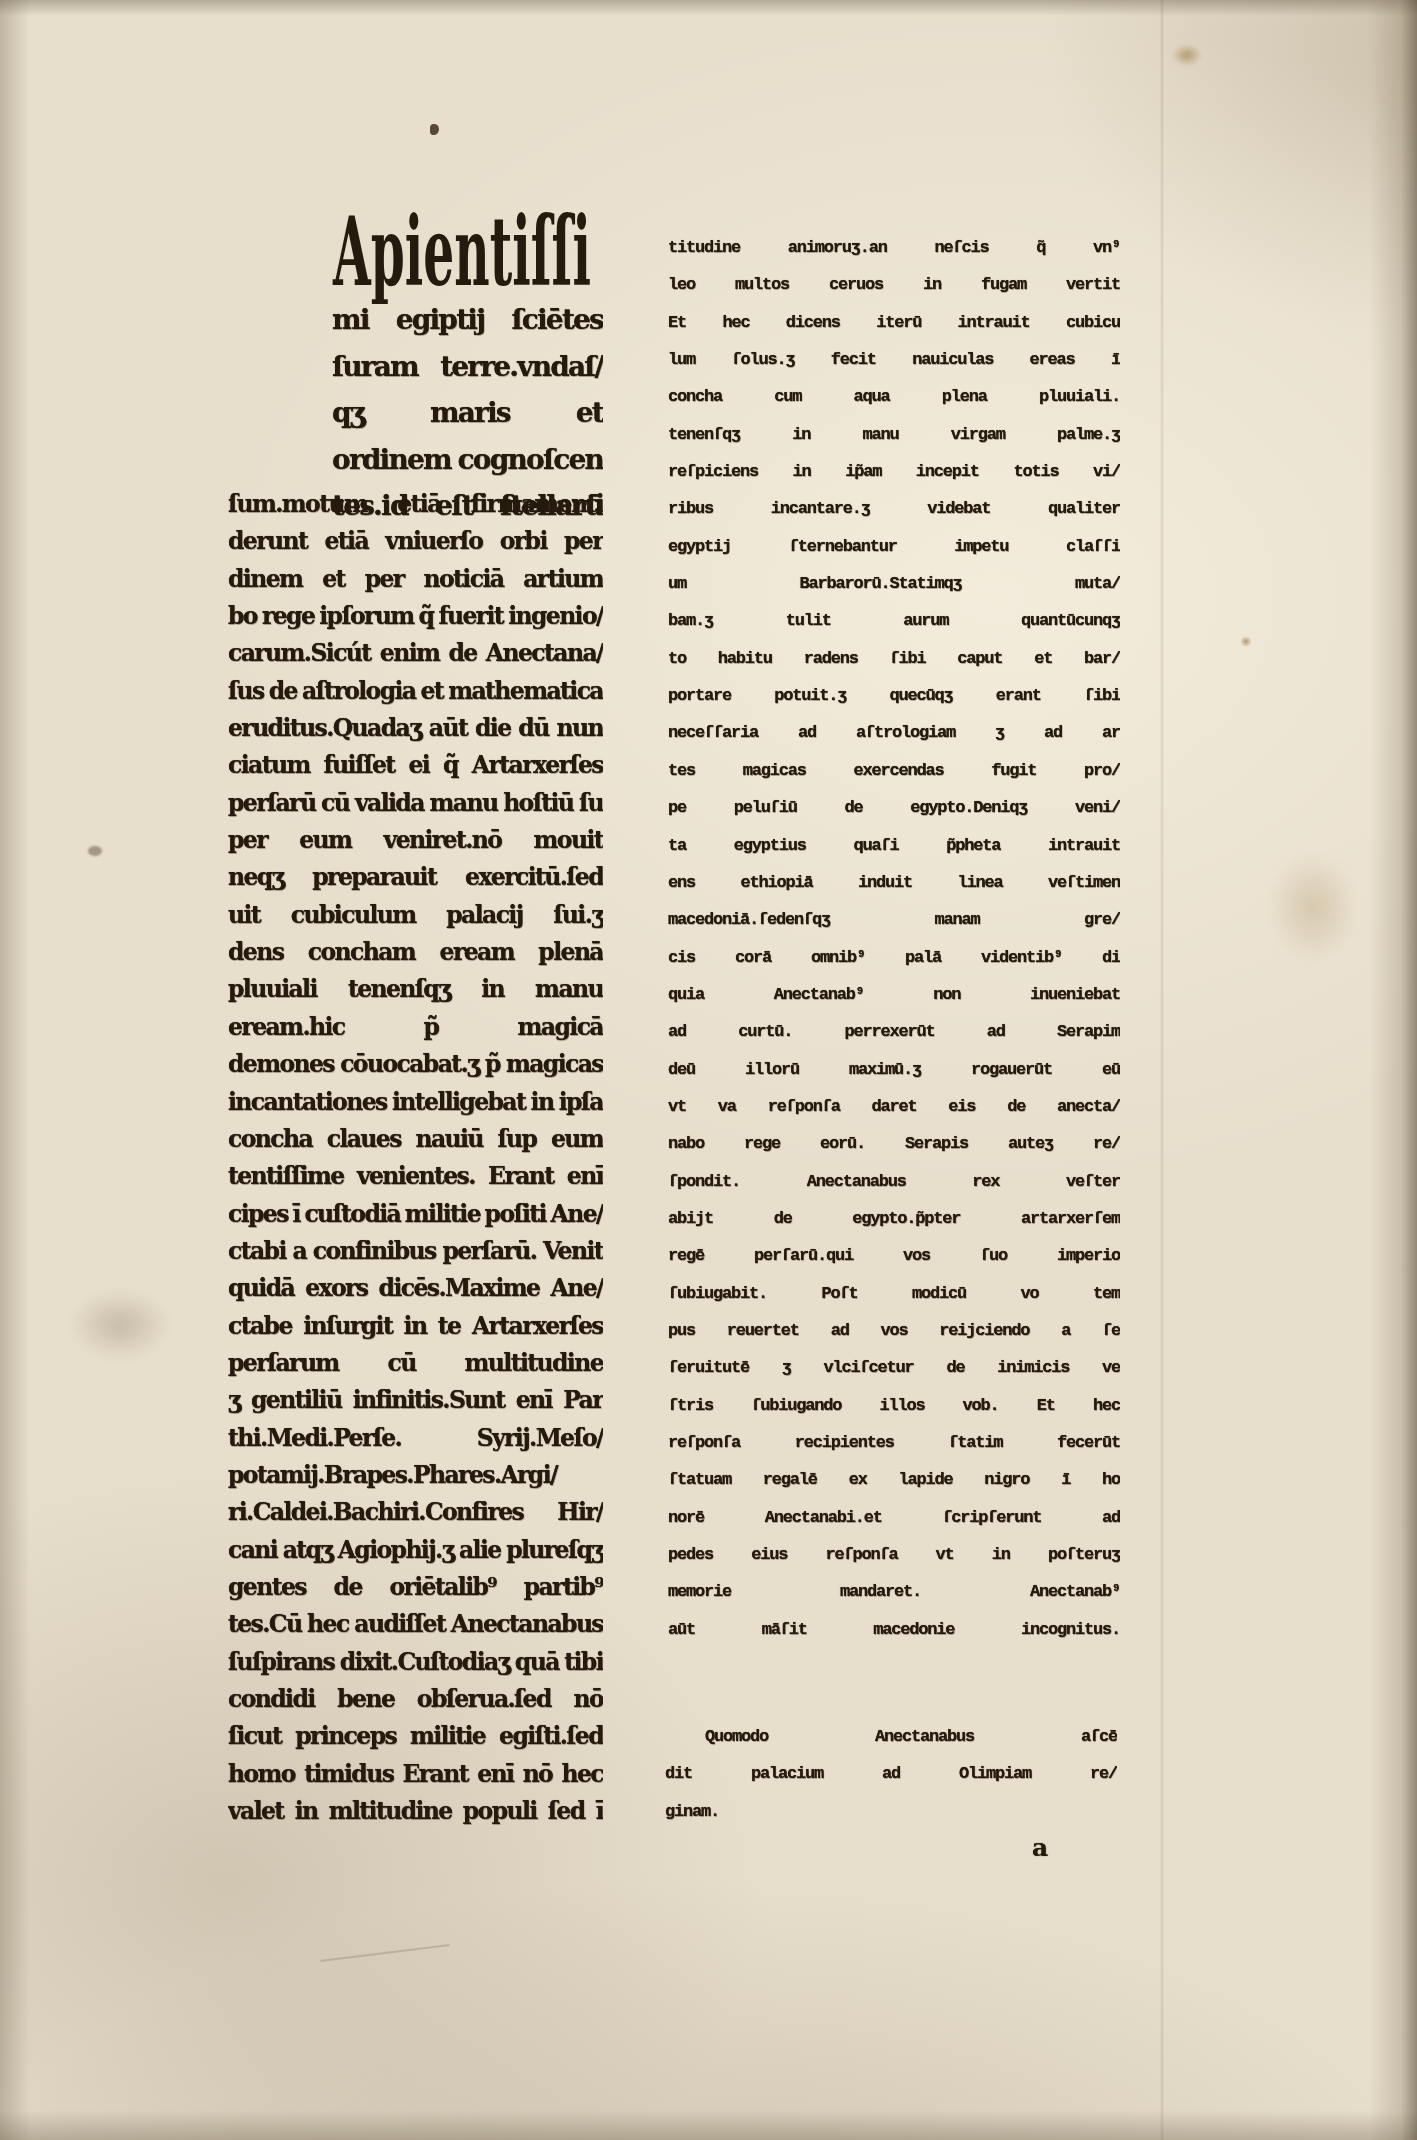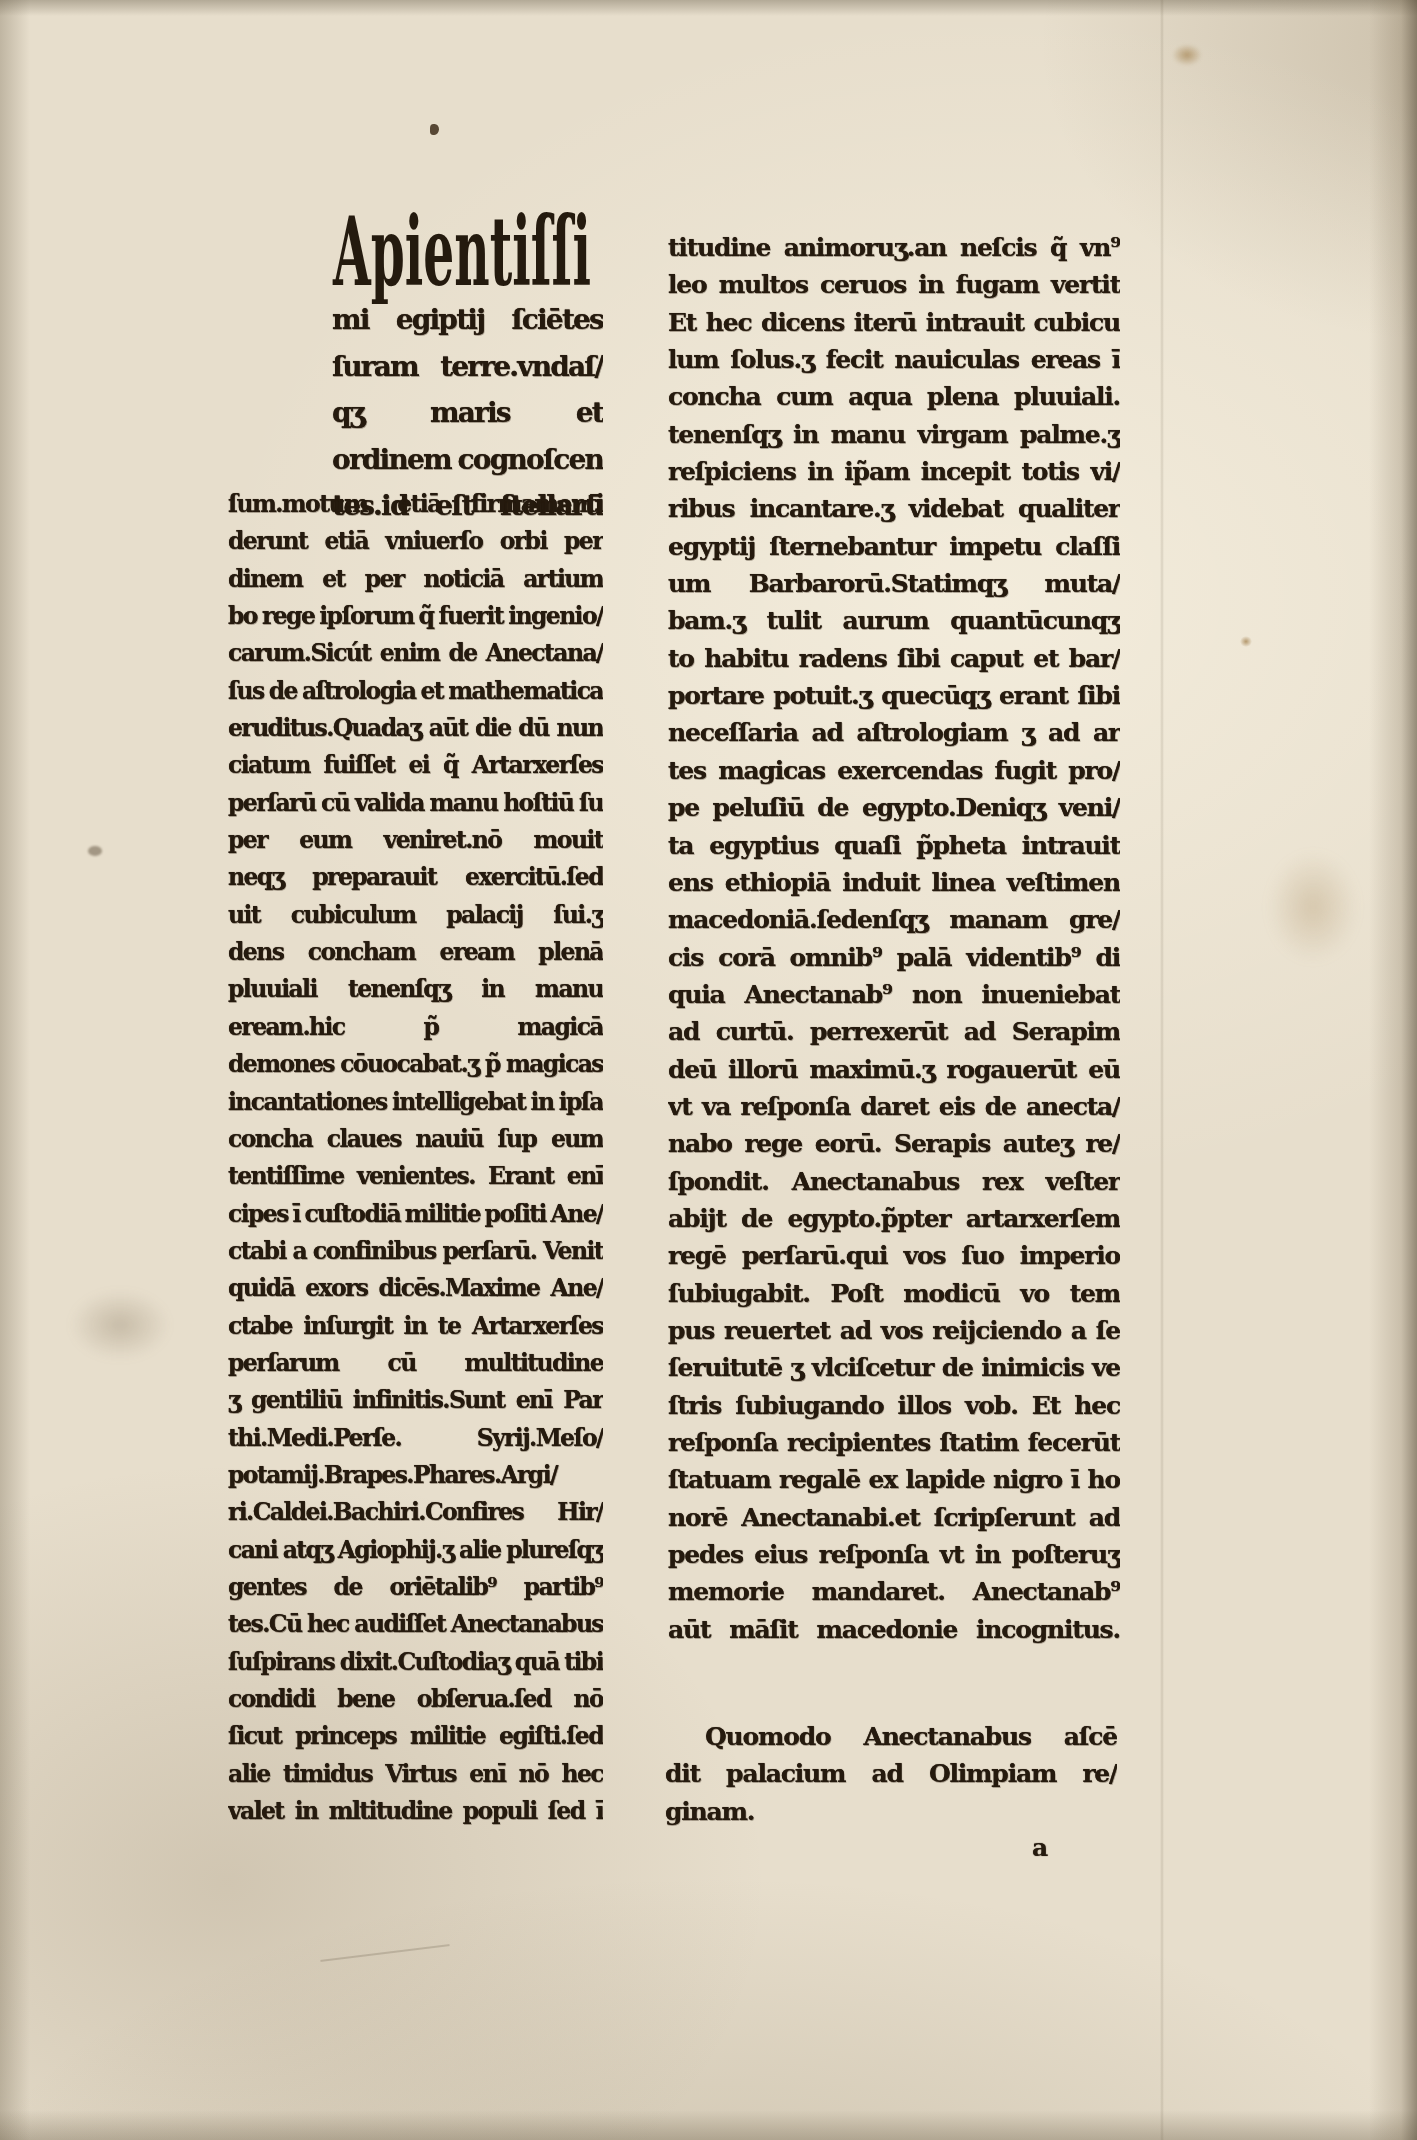--- a/index.html
+++ b/index.html
@@ -23,21 +23,21 @@
     color: #251a0e;
     text-align: justify;
     text-align-last: justify;
     text-justify: inter-word;
     overflow: hidden;
     word-spacing: -2px;
     text-shadow: 0 0 0.7px rgba(40,26,13,0.9), 0.6px 0.6px 0px rgba(40,26,13,0.30);
   }
   .col-left-body .tl { font-size: 23.5px; letter-spacing: -1.6px; line-height: 37.35px; height: 37.35px; }
   .col-left-opening .tl { font-size: 28px; letter-spacing: -1.8px; line-height: 46.6px; height: 46.6px; }
-  .col-right-body .tl, .chapter-heading .tl { font-size: 25px; letter-spacing: -1.2px; line-height: 37.35px; height: 37.35px; }
+  .col-right-body .tl, .chapter-heading .tl { font-size: 17px; letter-spacing: -1.2px; line-height: 37.35px; height: 37.35px; font-family: Liberation Mono, monospace; }
   .col-left-opening { position: absolute; left: 332px; top: 297px; width: 271px; }
   .col-left-body { position: absolute; left: 228px; top: 486px; width: 375px; }
   .col-right-body { position: absolute; left: 668px; top: 229px; width: 452px; }
   .chapter-heading { position: absolute; left: 665px; top: 1718px; width: 452px; }
   .chapter-heading .tl:first-child { text-indent: 40px; }
   .chapter-heading .tl:last-child { text-align-last: left; }
   .initial-svg { position: absolute; left: 330px; top: 192px; }
   .initial-svg text {
     font-family: "DejaVu Serif", serif; font-weight: 700; fill: #241a0e;
   }
@@ -118,21 +118,21 @@
       <div class="tl">ʒ gentiliū infinitis.Sunt enī Par</div>
       <div class="tl">thi.Medi.Perſe. Syrij.Meſo/</div>
       <div class="tl">potamij.Brapes.Phares.Argi/</div>
       <div class="tl">ri.Caldei.Bachiri.Confires Hir/</div>
       <div class="tl">cani atqʒ Agiophij.ʒ alie plureſqʒ</div>
       <div class="tl">gentes de oriētalib⁹ partib⁹ p̃cedē/</div>
       <div class="tl">tes.Cū hec audiſſet Anectanabus</div>
       <div class="tl">ſuſpirans dixit.Cuſtodiaʒ quā tibi</div>
       <div class="tl">condidi bene obſerua.ſed nō tamē</div>
       <div class="tl">ſicut princeps militie egiſti.ſed ſicut</div>
-      <div class="tl">alie timidus Virtus enī nō hec</div>
+      <div class="tl">homo timidus Erant enī nō hec</div>
       <div class="tl">valet in mltitudine populi ſed ī for/</div>
     </div>
 
   <div class="col-right-body">
       <div class="tl">titudine animoruʒ.an neſcis q̃ vn⁹</div>
       <div class="tl">leo multos ceruos in fugam vertit</div>
       <div class="tl">Et hec dicens iterū intrauit cubicu</div>
       <div class="tl">lum ſolus.ʒ fecit nauiculas ereas ī</div>
       <div class="tl">concha cum aqua plena pluuiali.</div>
       <div class="tl">tenenſqʒ in manu virgam palme.ʒ</div>

